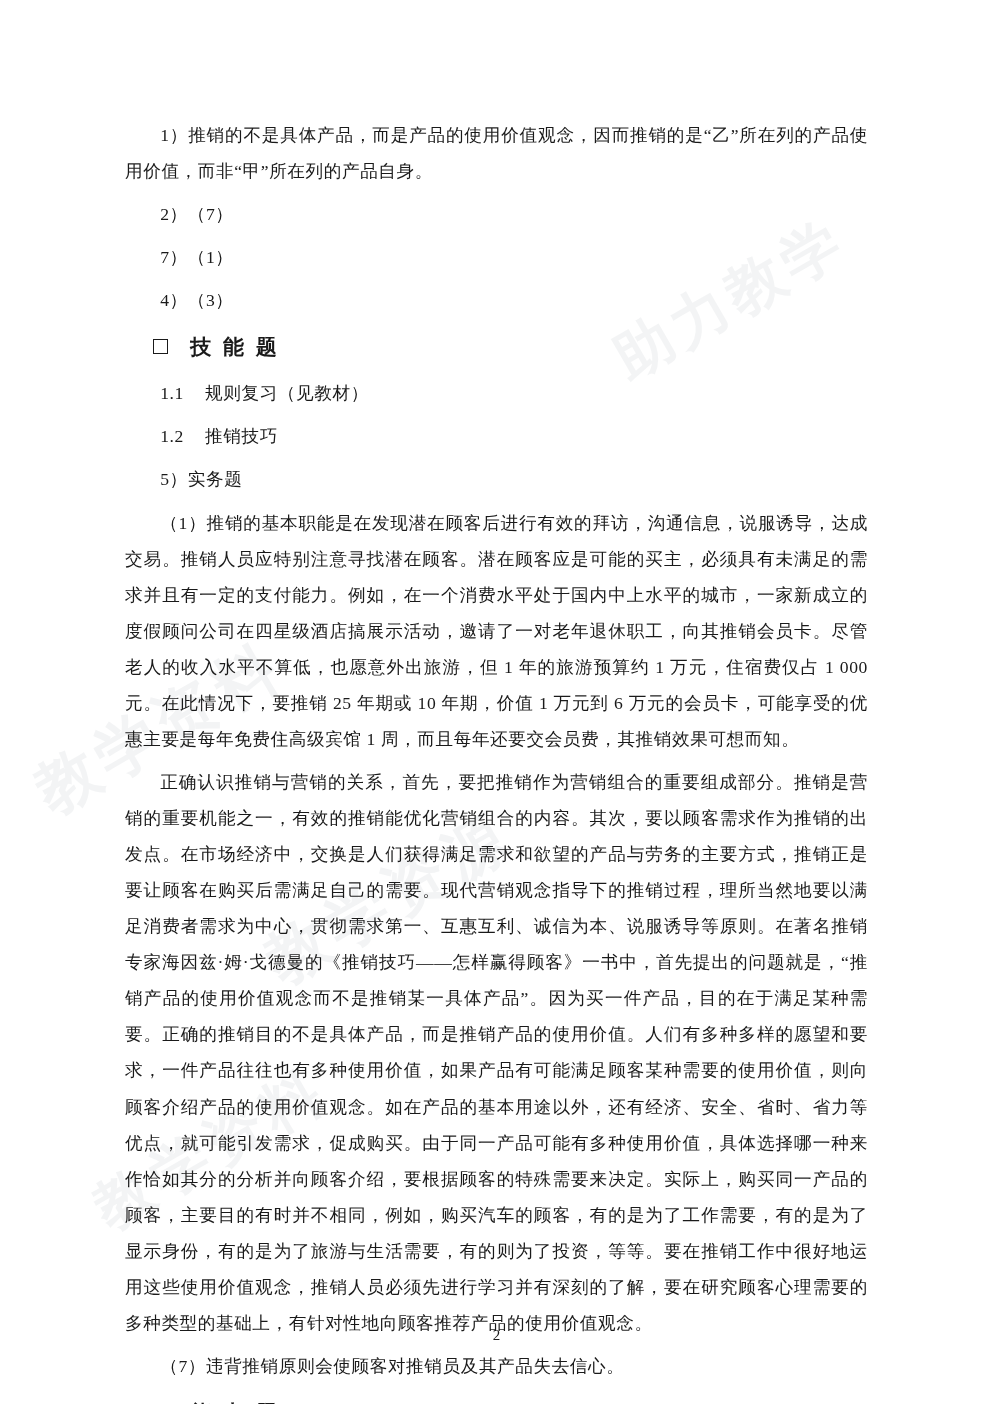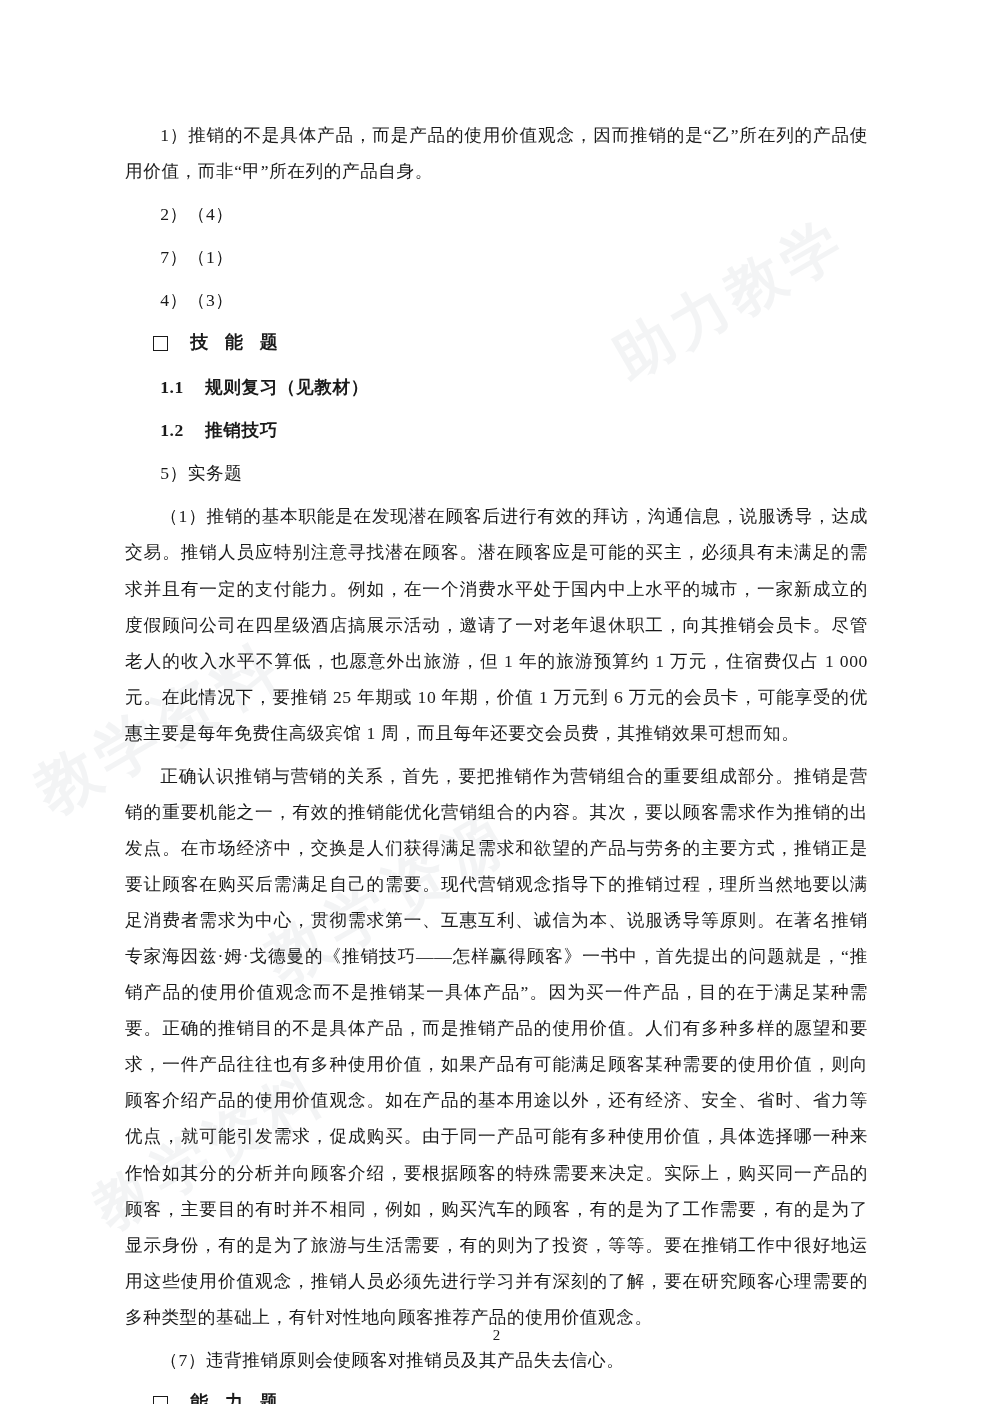--- a/index.html
+++ b/index.html
@@ -69,30 +69,29 @@
   .sec-box {
     display: inline-block;
     width: 13px;
     height: 13px;
     border: 1.4px solid #1a1a1a;
     margin-left: 2em;
     margin-right: 1.25em;
     flex: none;
   }
   .sec-title {
-    font-family: Liberation Mono, monospace;
+    font-family: Liberation Sans, sans-serif;
     font-weight: bold;
-    font-size: 18px;
+    font-size: 21px;
     letter-spacing: 3px;
   }
 
   .lvl2 {
     text-indent: 2em;
     letter-spacing: 0.6px;
-    font-weight: bold;
   }
   .lvl2 .num {
     margin-right: 1.2em;
   }
 
   .page-number {
     position: absolute;
     bottom: 60px;
     left: 0;
     right: 0;
@@ -110,21 +109,21 @@
   <div class="wm wm-1">教学资料</div>
   <div class="wm wm-2">教学资源</div>
   <div class="wm wm-3">助力教学</div>
   <div class="wm wm-4">教学资料</div>
 </div>
 
 <div class="page">
   <div class="content">
 
     <p>1）推销的不是具体产品，而是产品的使用价值观念，因而推销的是“乙”所在列的产品使用价值，而非“甲”所在列的产品自身。</p>
-    <p>2）（4）</p>
+    <p>2）（7）</p>
     <p>7）（1）</p>
     <p>4）（3）</p>
 
     <div class="sec-head">
       <span class="sec-box"></span>
       <span class="sec-title">技 能 题</span>
     </div>
 
     <p class="lvl2"><span class="num">1.1</span><span>规则复习（见教材）</span></p>
 

